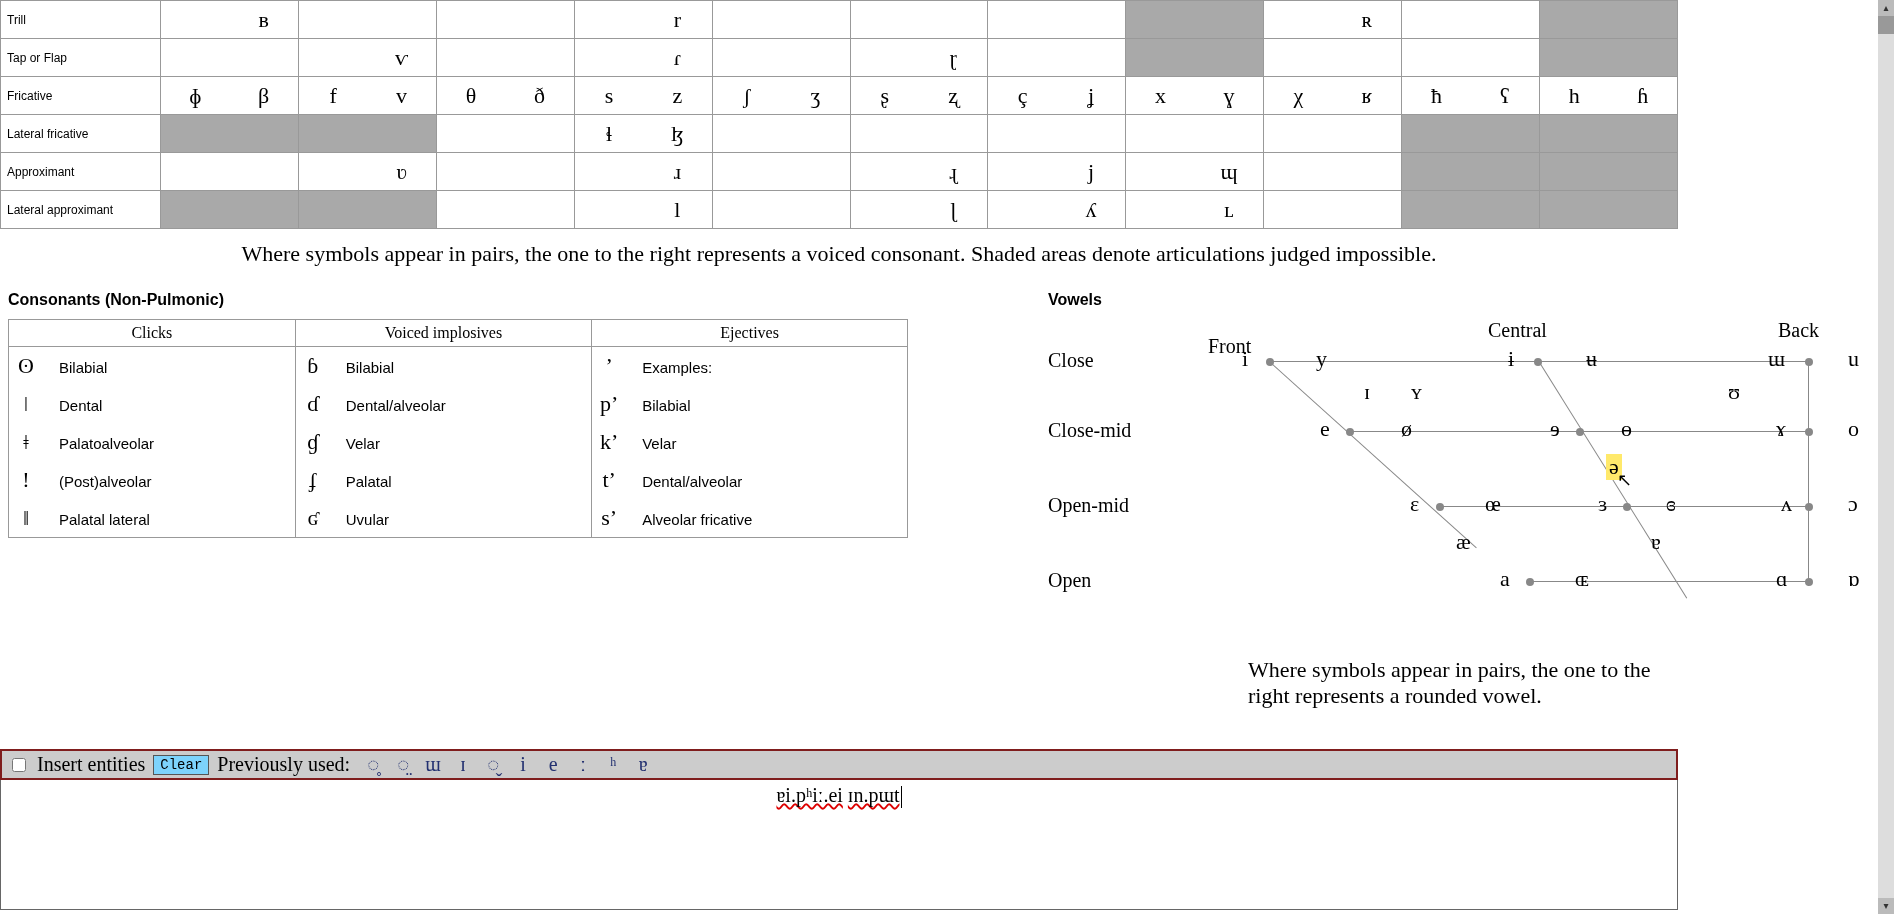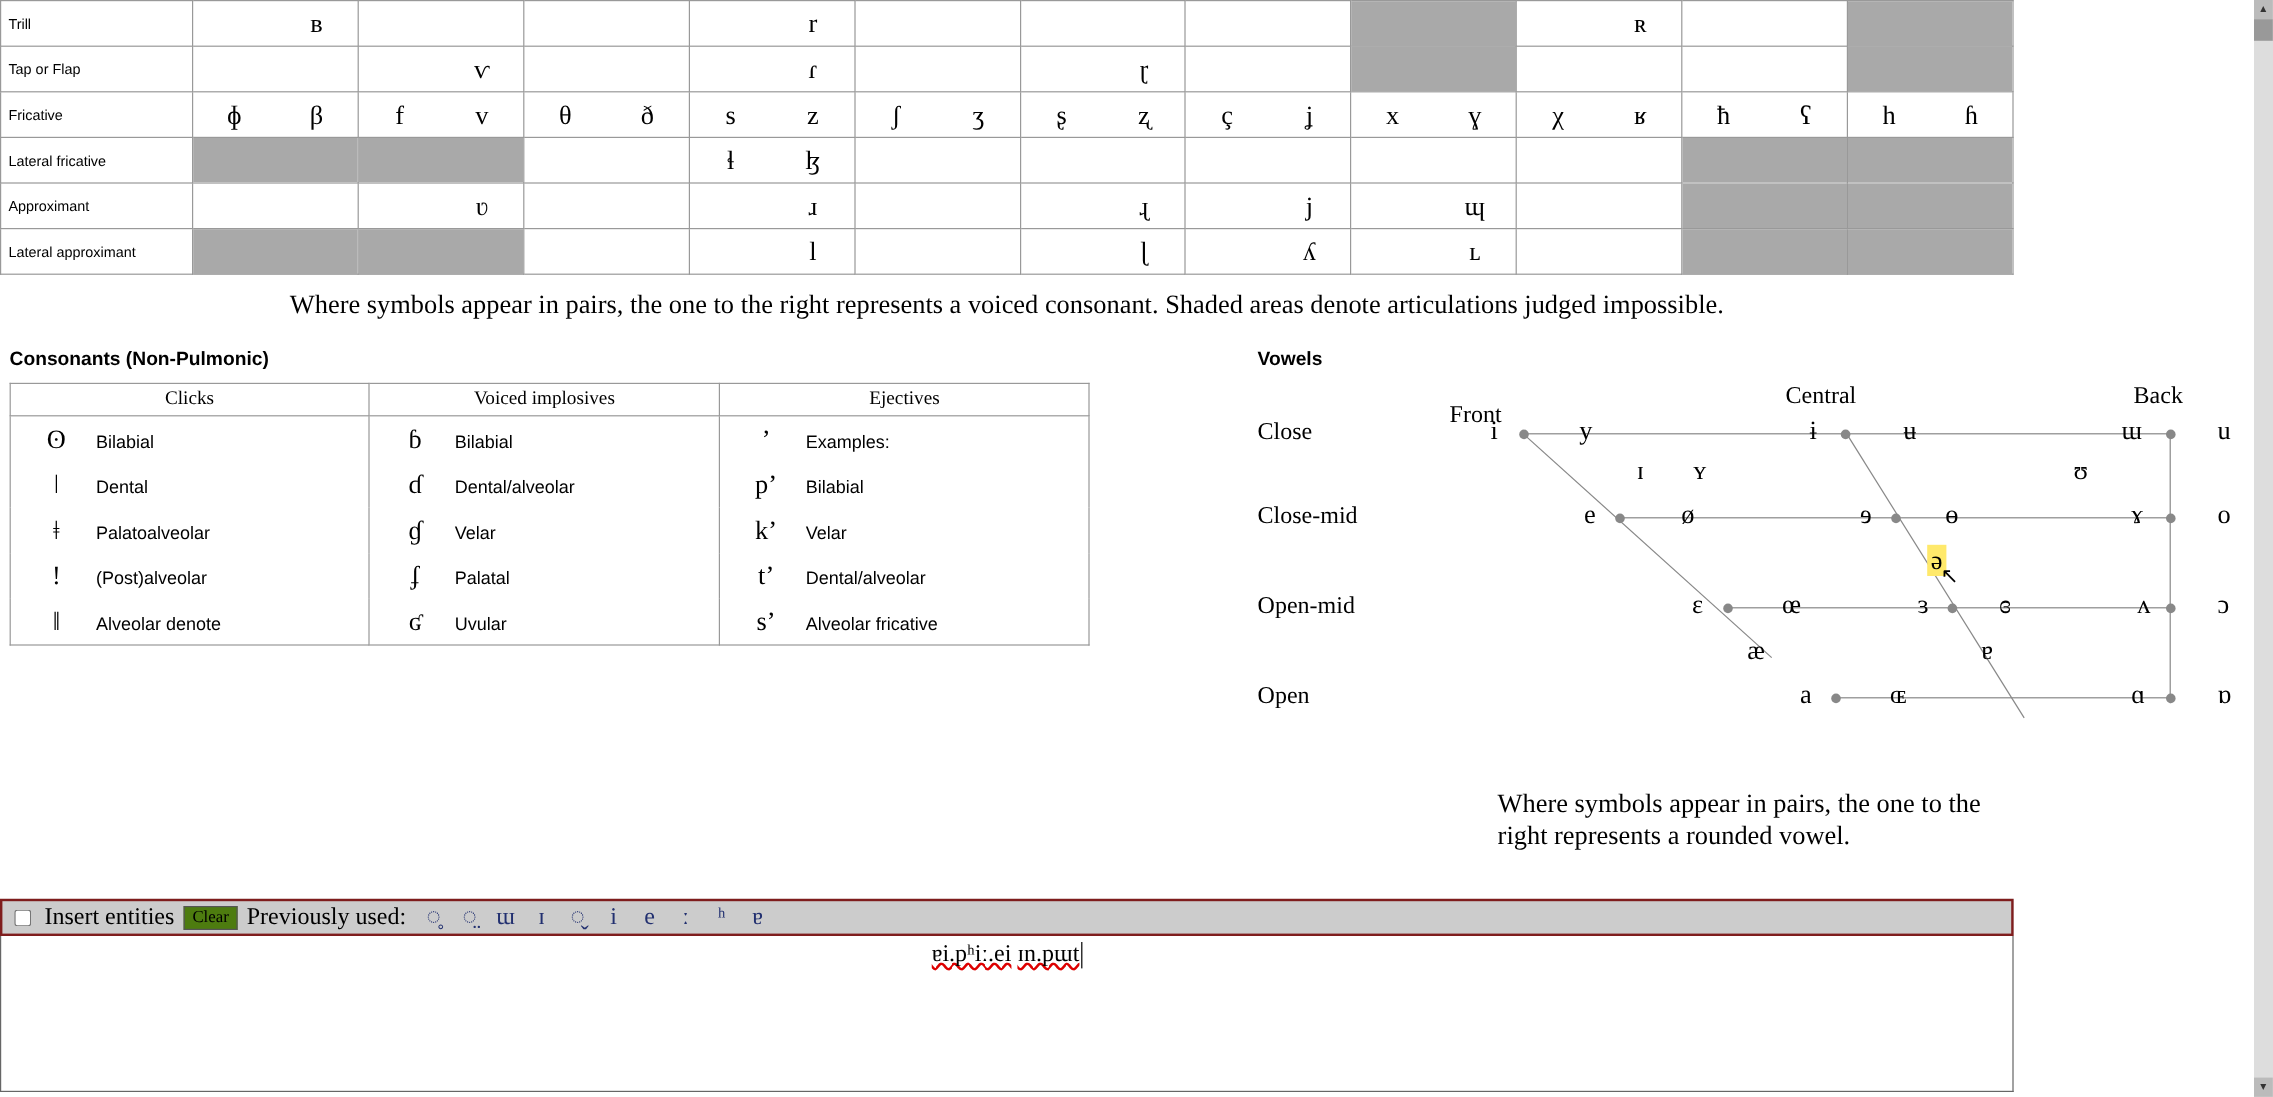--- a/index.html
+++ b/index.html
@@ -69,21 +69,21 @@
     font-weight: normal;
     font-size: 16px;
     padding: 4px 0;
     text-align: center;
     font-family: Georgia, serif;
   }
   .np-table td {
     border-left: 1px solid #999;
     border-right: 1px solid #999;
     font-size: 15px;
-    padding: 6px 23px;
+    padding: 6px 2px;
     vertical-align: middle;
     font-family: Verdana, sans-serif;
   }
   .np-table tr:last-child td { border-bottom: 1px solid #999; }
   .np-sym {
     display: inline-block;
     width: 30px;
     font-size: 22px;
     text-align: center;
     margin-right: 18px;
@@ -139,23 +139,23 @@
     gap: 8px;
     padding: 2px 6px;
     font-size: 20px;
     font-family: Georgia, serif;
   }
   .toolbar input[type=checkbox] { width: 14px; height: 14px; }
   .toolbar button {
     font-size: 14px;
     padding: 1px 6px;
     border: 1px solid #555;
-    background: #4d7c0f;
+    background: #7dd3fc;
     cursor: pointer;
-    font-family: Liberation Serif, serif;
+    font-family: Liberation Mono, monospace;
   }
   .prev-sym {
     display: inline-block;
     width: 30px;
     text-align: center;
     font-size: 20px;
     color: #223070;
     cursor: pointer;
   }
   .editor {
@@ -586,21 +586,21 @@
               <td><span class="np-sym">ǂ</span><span>Palatoalveolar</span></td>
               <td><span class="np-sym">ɠ</span><span>Velar</span></td>
               <td><span class="np-sym">kʼ</span><span>Velar</span></td>
             </tr>
             <tr>
               <td><span class="np-sym">ǃ</span><span>(Post)alveolar</span></td>
               <td><span class="np-sym">ʄ</span><span>Palatal</span></td>
               <td><span class="np-sym">tʼ</span><span>Dental/alveolar</span></td>
             </tr>
             <tr>
-              <td><span class="np-sym">ǁ</span><span>Alveolar denote</span></td>
+              <td><span class="np-sym">ǁ</span><span>Palatal lateral</span></td>
               <td><span class="np-sym">ʛ</span><span>Uvular</span></td>
               <td><span class="np-sym">sʼ</span><span>Alveolar fricative</span></td>
             </tr>
           </tbody>
     </table>
   </div>
 
   <div class="vowel-wrap">
     <div class="section-title">Vowels</div>
     <div class="vowel-chart">

